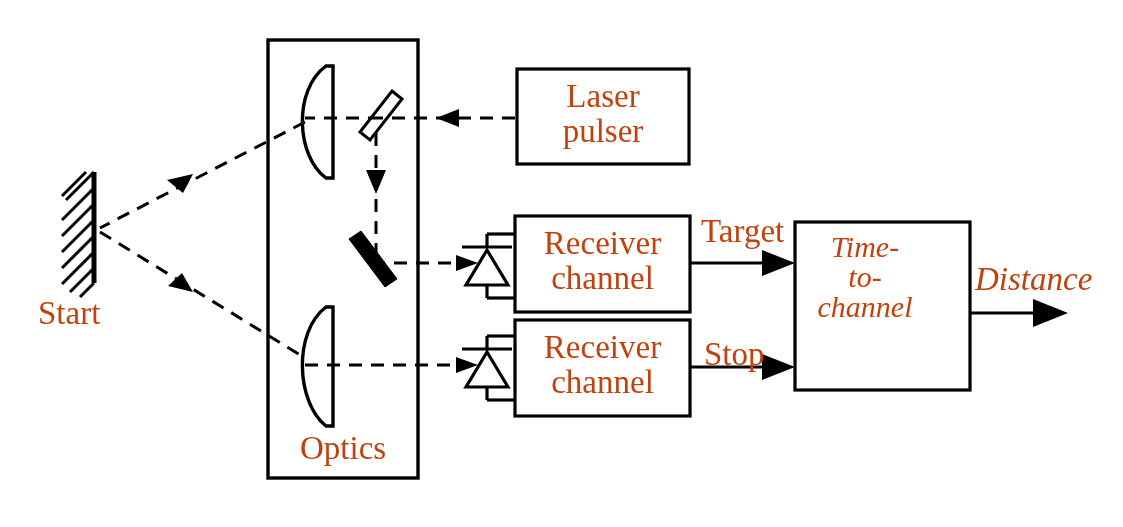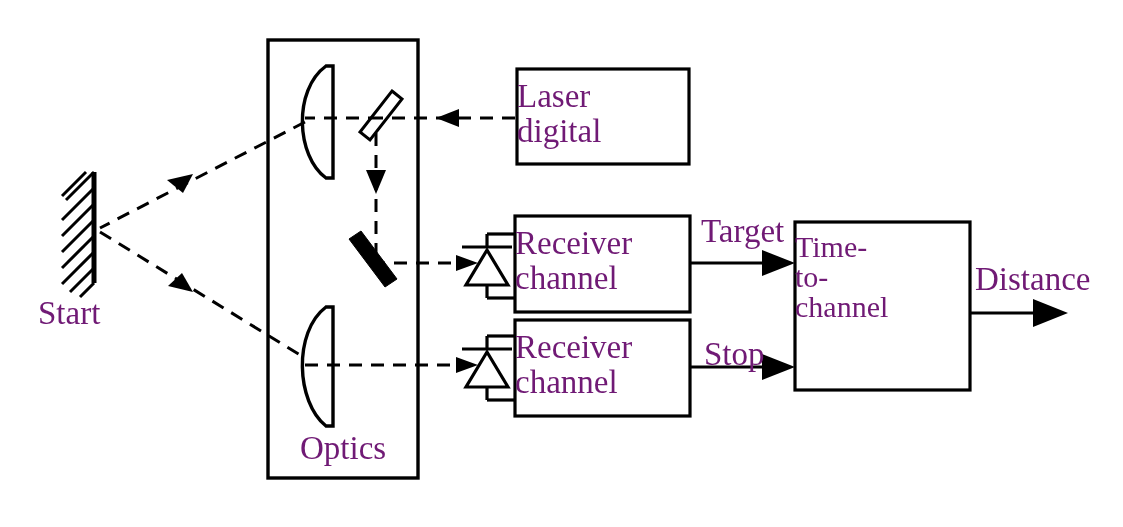--- a/index.html
+++ b/index.html
@@ -82,24 +82,25 @@
   }
   .target-bar {
     stroke: #000000;
     stroke-width: 5.0;
   }
   .arrow-head {
     fill: #000000;
   }
   .lbl {
     position: absolute;
-    color: #701a75;
+    color: #c2410c;
     font-family: "Liberation Serif", "DejaVu Serif", serif;
     white-space: nowrap;
     line-height: 1.06;
+    text-align: center;
     user-select: none;
   }
   .lbl-box {
     font-size: 33px;
   }
   .lbl-free {
     font-size: 33px;
   }
   .lbl-tdc {
     font-size: 30px;
@@ -230,42 +231,42 @@
 
     <g>
       <line class="wire" x1="970" y1="313" x2="1040" y2="313"></line>
       <path class="arrow-head" d="M 1068 313 L 1033 299 L 1033 327 Z"></path>
     </g>
 
   </svg>
 
   <div class="lbl lbl-box" style="left:517px; top:79px; width:172px;">
     <div>Laser</div>
-    <div>digital</div>
+    <div>pulser</div>
   </div>
 
   <div class="lbl lbl-box" style="left:515px; top:226px; width:175px;">
     <div>Receiver</div>
     <div>channel</div>
   </div>
 
   <div class="lbl lbl-box" style="left:515px; top:330px; width:175px;">
     <div>Receiver</div>
     <div>channel</div>
   </div>
 
-  <div class="lbl lbl-tdc" style="left:795px; top:232px; width:140px;">
+  <div class="lbl lbl-tdc" style="left:795px; top:232px; width:140px;font-style:italic;">
     <div>Time-</div>
     <div>to-</div>
     <div>channel</div>
   </div>
 
   <div class="lbl lbl-free" style="left:38px; top:296px;">Start</div>
 
   <div class="lbl lbl-free" style="left:300px; top:431px;">Optics</div>
 
   <div class="lbl lbl-free" style="left:701px; top:214px;">Target</div>
 
   <div class="lbl lbl-free" style="left:704px; top:337px;">Stop</div>
 
-  <div class="lbl lbl-free" style="left:975px; top:262px;">Distance</div>
+  <div class="lbl lbl-free" style="left:975px; top:262px;font-style:italic;">Distance</div>
 
 </div>
 
 </body></html>

